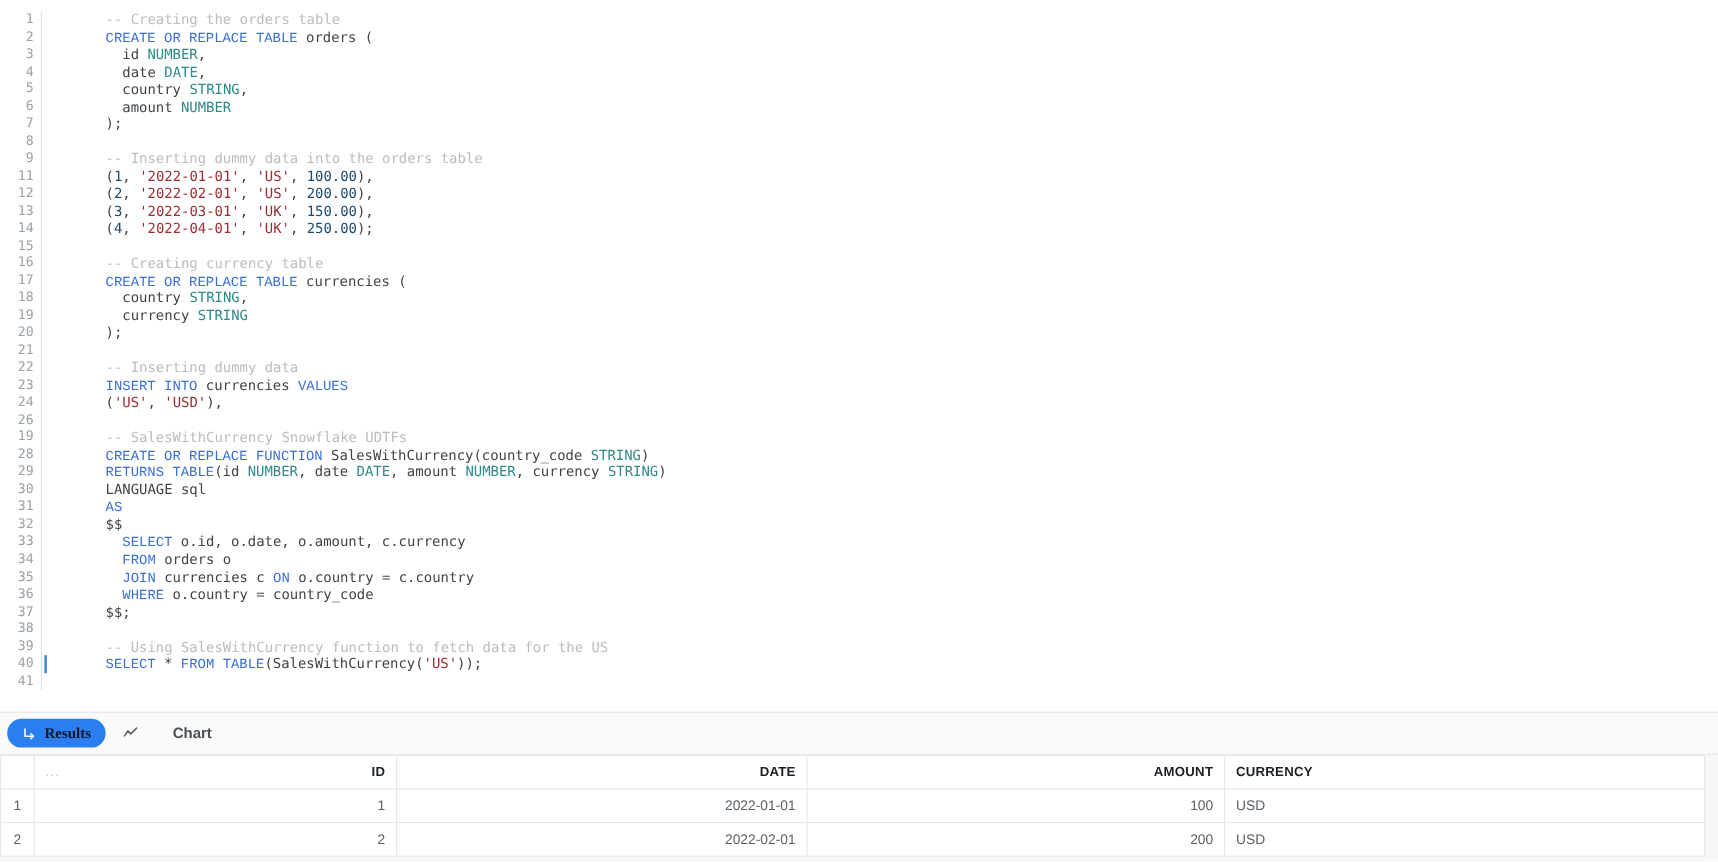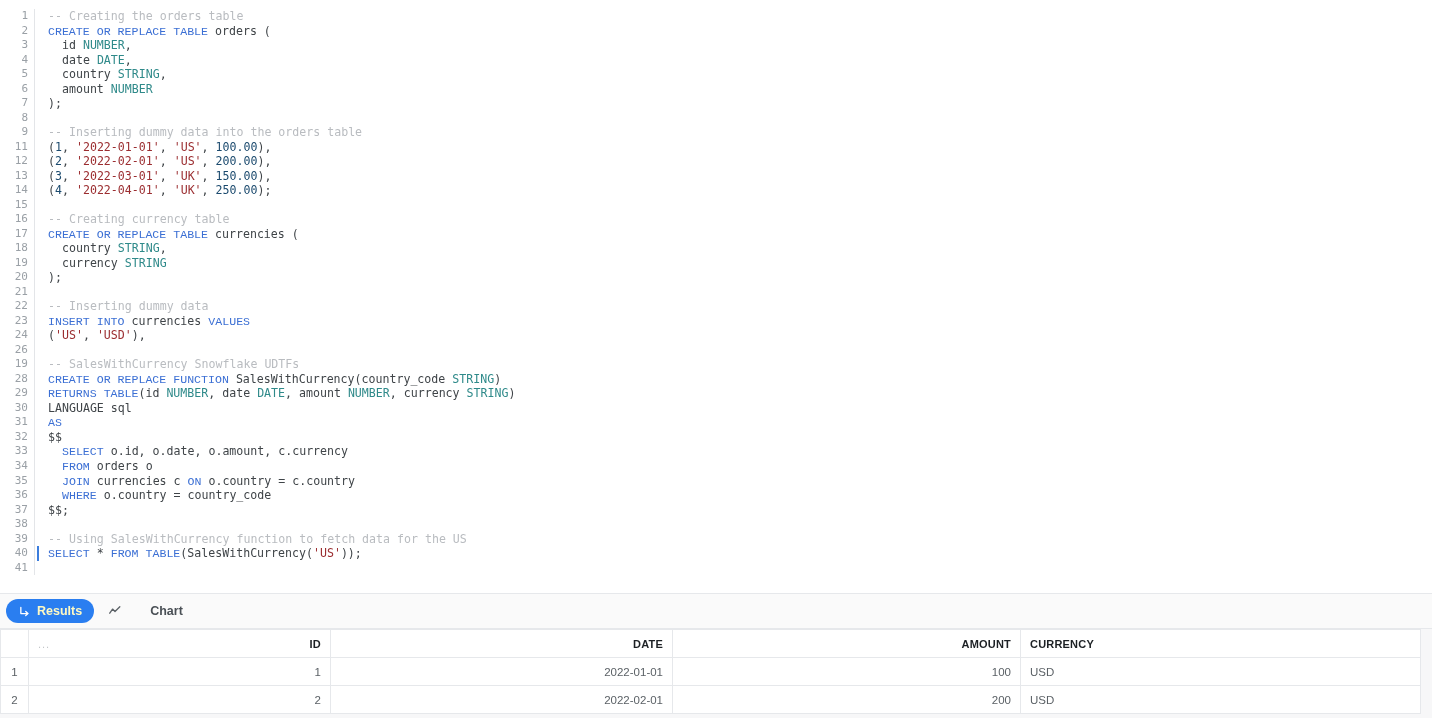--- a/index.html
+++ b/index.html
@@ -48,21 +48,21 @@
     position: relative;
   }
   .caret-bar {
     position: absolute;
     left: 2px;
     top: 0px;
     width: 2px;
     height: 14.53px;
     background: #3b7ddd;
   }
-  .code-text { flex: 1; color: #24292e; }
+  .code-text { flex: 1; color: #24292e; margin-left: 40px; }
 
   
   .kw   { color: #3b6fd4; font-family: Liberation Mono, monospace; }
   .typ  { color: #2f8a8a; }
   .str  { color: #9b2d30; }
   .num  { color: #1b4a6e; }
   .cmt  { color: #b9bcc0; }
   .pl   { color: #3f4448; }
 
   
@@ -85,21 +85,21 @@
     height: 24px;
     padding: 0 12px;
     border-radius: 12px;
     font-size: 12.5px;
     font-weight: bold;
     cursor: pointer;
     border: none;
     background: transparent;
     font-family: "Liberation Sans", sans-serif;
   }
-  .tab-btn.active { background: #2a7ef0; color: #fef9c3; }
+  .tab-btn.active { background: #2a7ef0; color: #0f172a; font-family: Liberation Serif, serif; }
   .tab-btn.inactive { color: #4a5056; padding: 0 8px; gap: 28px; }
   .tab-ico { display: flex; align-items: center; }
 
   
   #results {
     width: 1432px;
     height: 89px;
     background: #f7f7f8;
     padding-top: 0px;
     overflow: hidden;

